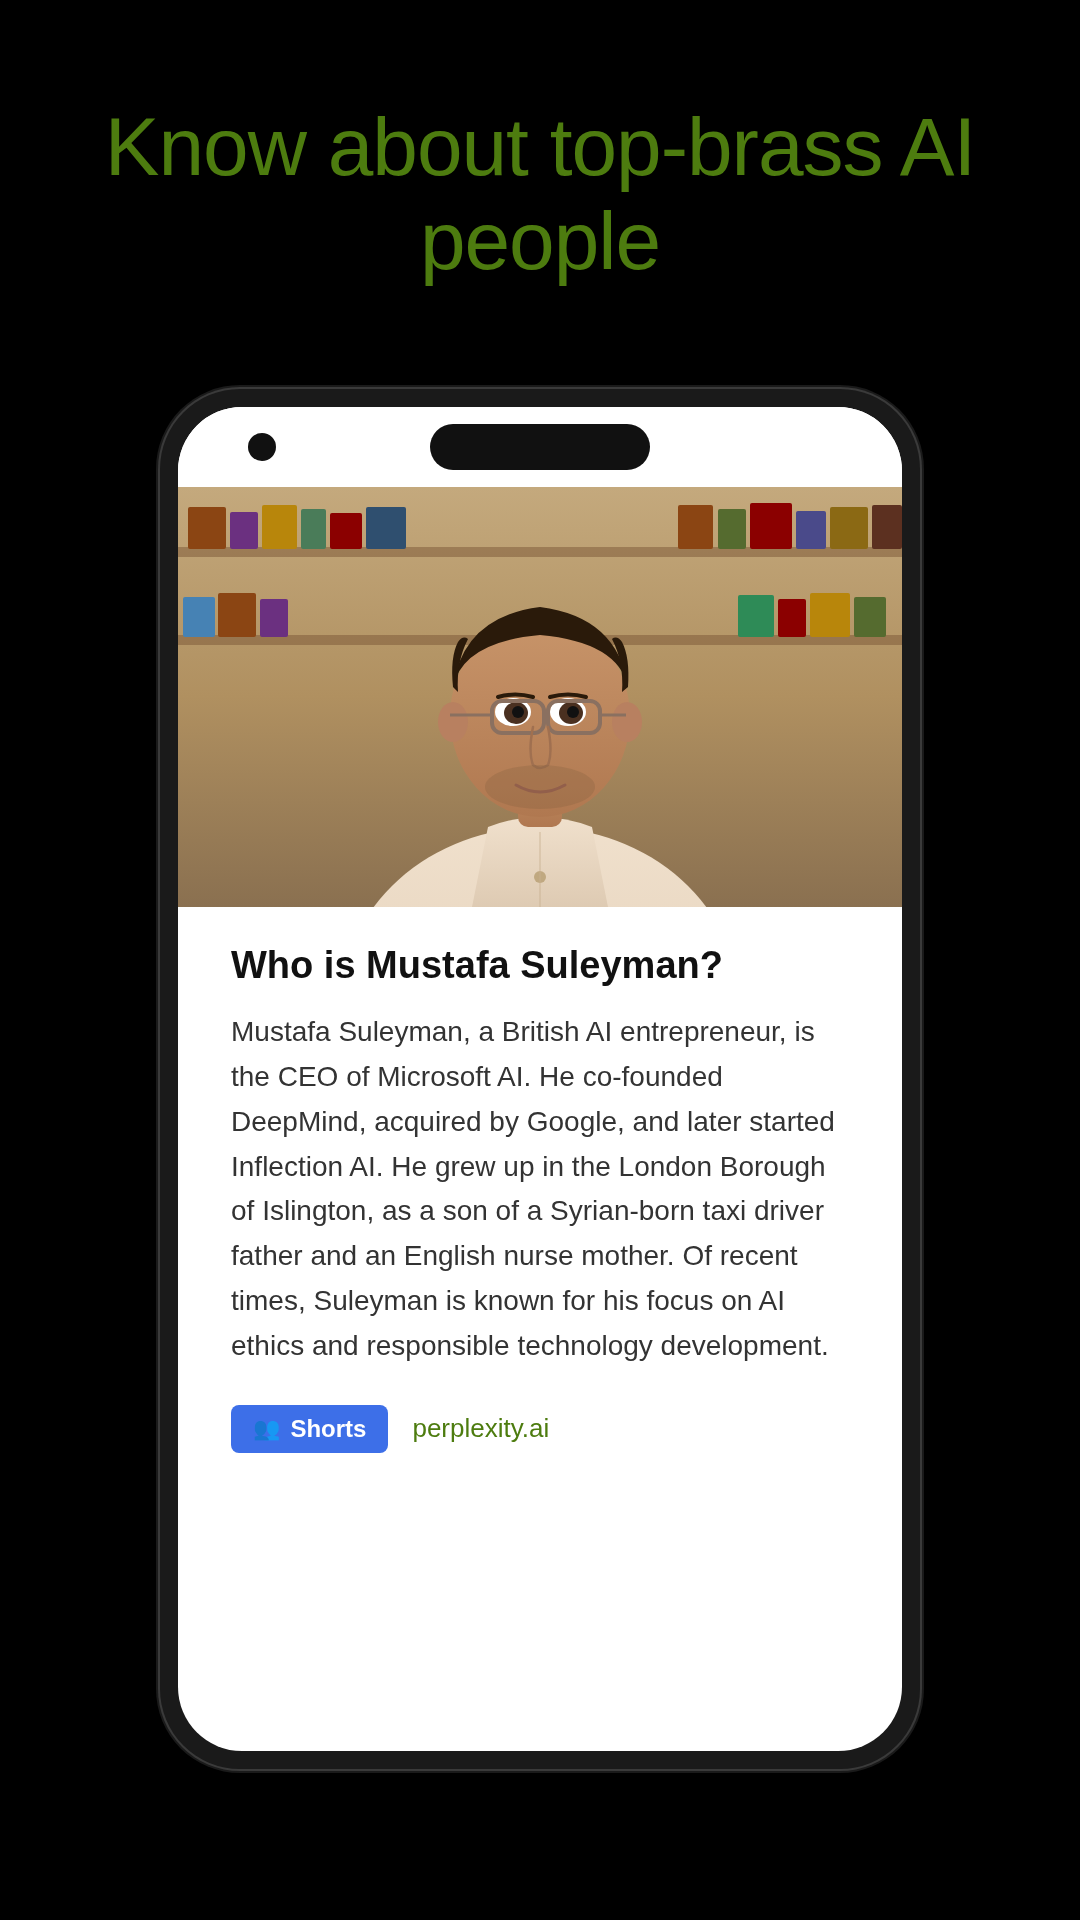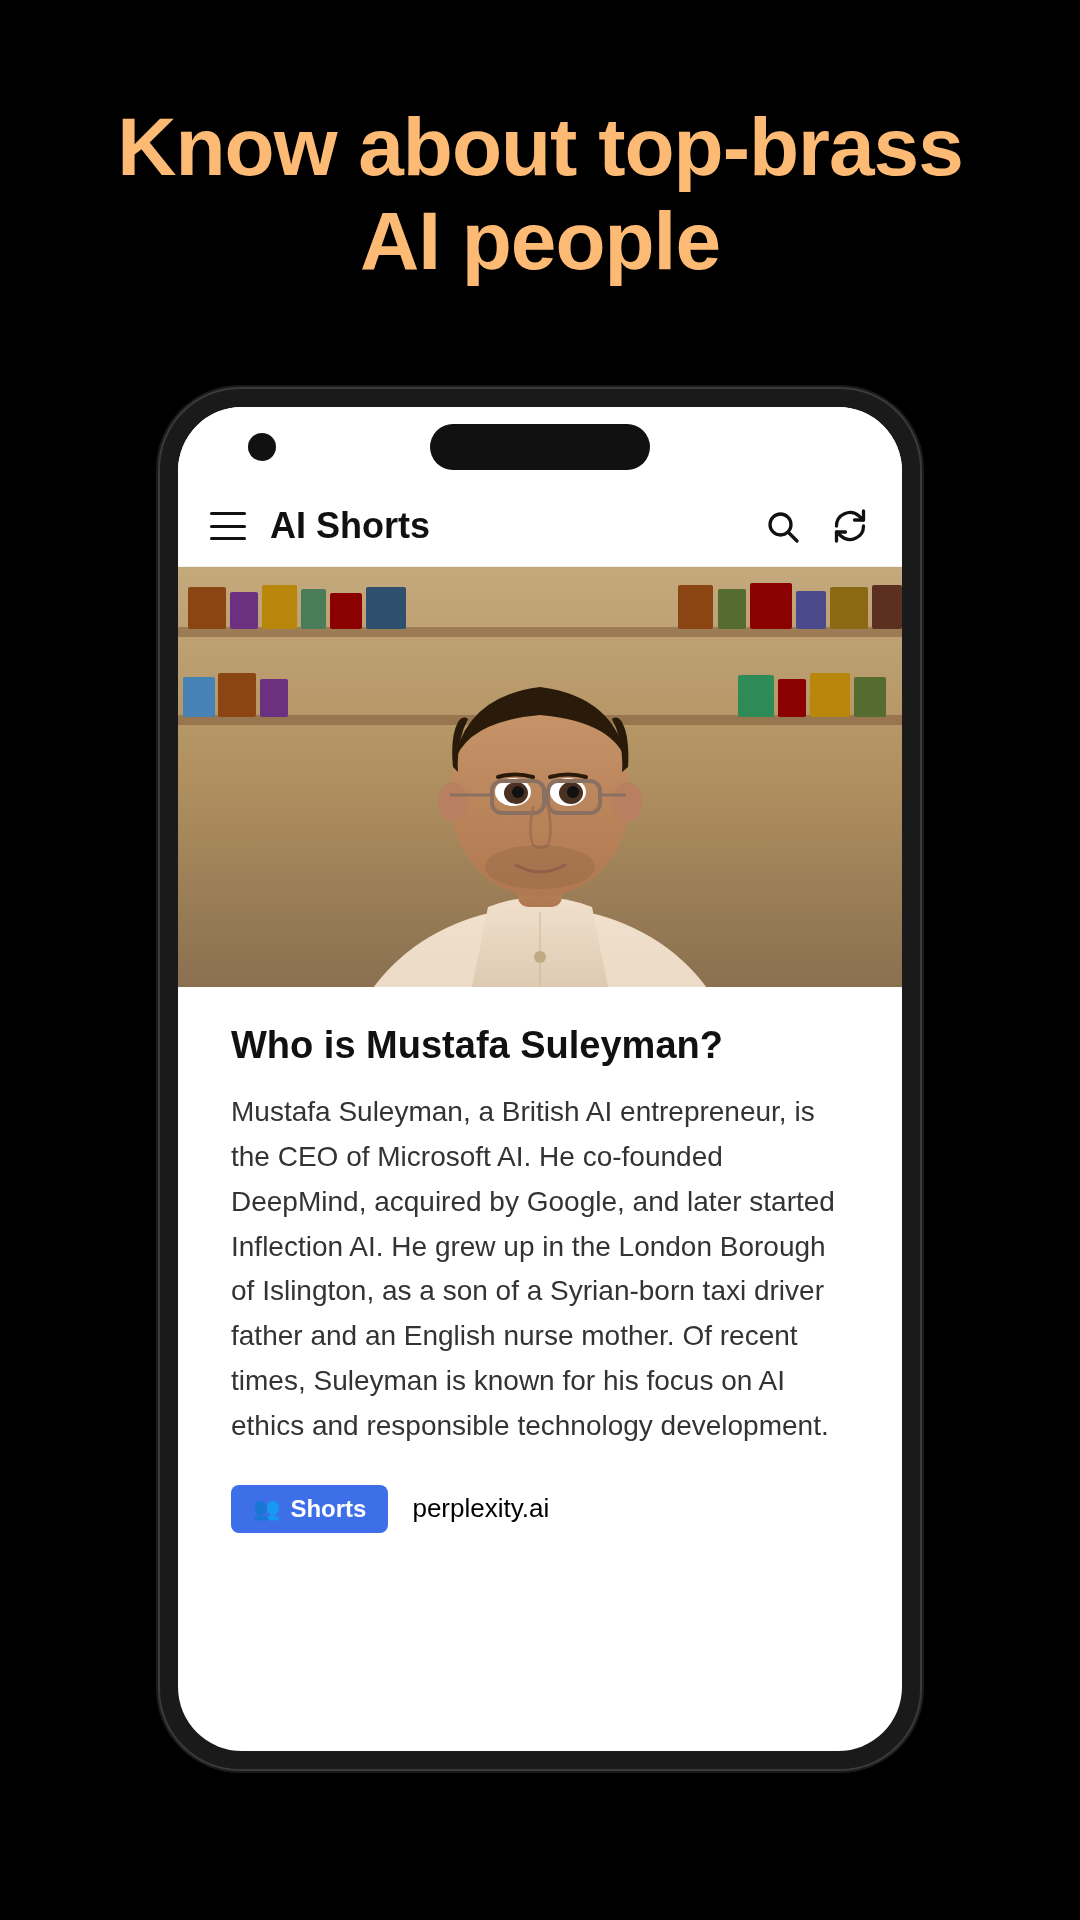--- a/index.html
+++ b/index.html
@@ -10,23 +10,23 @@
       height: 1920px;
       background: #000;
       font-family: -apple-system, BlinkMacSystemFont, 'Helvetica Neue', Arial, sans-serif;
       overflow: hidden;
       display: flex;
       flex-direction: column;
       align-items: center;
     }
 
     .headline {
-      color: #fdba74;
+      color: #4d7c0f;
       font-size: 82px;
-      font-weight: 700;
+      font-weight: 400;
       text-align: center;
       line-height: 1.15;
       padding: 100px 80px 80px;
       letter-spacing: -1px;
     }
 
     .phone-wrapper {
       width: 760px;
       position: relative;
       margin-top: 20px;
@@ -220,61 +220,37 @@
       align-items: center;
       gap: 10px;
     }
 
     .tag-badge .people-icon {
       font-size: 22px;
     }
 
     .source-label {
       font-size: 26px;
-      color: #000000;
+      color: #4d7c0f;
     }
   </style>
 </head>
 <body>
 
 <p class="headline">Know about top-brass AI people</p>
 
 <div class="phone-wrapper">
   <div class="phone-frame">
     <div class="phone-screen">
 
       <div class="phone-status-bar">
         <div class="camera-dot"></div>
         <div class="dynamic-island"></div>
       </div>
 
-      <div class="app-topbar">
-        <div class="hamburger-icon">
-          <span></span>
-          <span></span>
-          <span></span>
-        </div>
-        <span class="app-title">AI Shorts</span>
-        <div class="topbar-icons">
-          <div class="icon-btn">
-            <svg viewBox="0 0 24 24" fill="none" stroke="#111" stroke-width="2.2" stroke-linecap="round" stroke-linejoin="round">
-              <circle cx="11" cy="11" r="7"></circle>
-              <line x1="16.5" y1="16.5" x2="22" y2="22"></line>
-            </svg>
-          </div>
-          <div class="icon-btn">
-            <svg viewBox="0 0 24 24" fill="none" stroke="#111" stroke-width="2.2" stroke-linecap="round" stroke-linejoin="round">
-              <path d="M21 2v6h-6"></path>
-              <path d="M3 12a9 9 0 0 1 15-6.7L21 8"></path>
-              <path d="M3 22v-6h6"></path>
-              <path d="M21 12a9 9 0 0 1-15 6.7L3 16"></path>
-            </svg>
-          </div>
-        </div>
-      </div>
 
       <div class="article-image">
         
         <svg width="100%" height="100%" viewBox="0 0 724 420" xmlns="http://www.w3.org/2000/svg" preserveAspectRatio="xMidYMid slice">
 
           <defs>
             <linearGradient id="bg" x1="0" y1="0" x2="0" y2="1">
               <stop offset="0%" stop-color="#c4a97d"></stop>
               <stop offset="50%" stop-color="#b09060"></stop>
               <stop offset="100%" stop-color="#8a7050"></stop>

